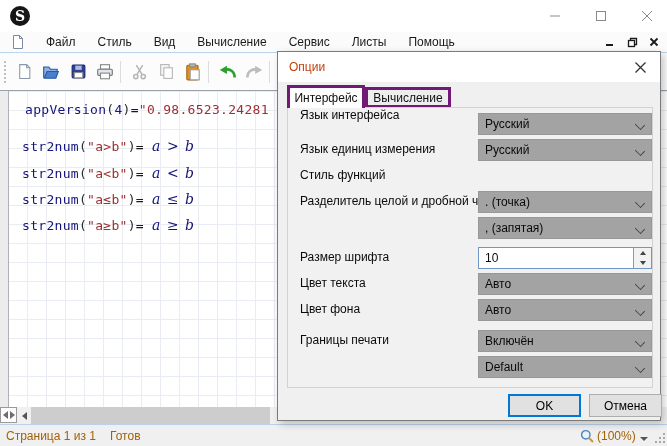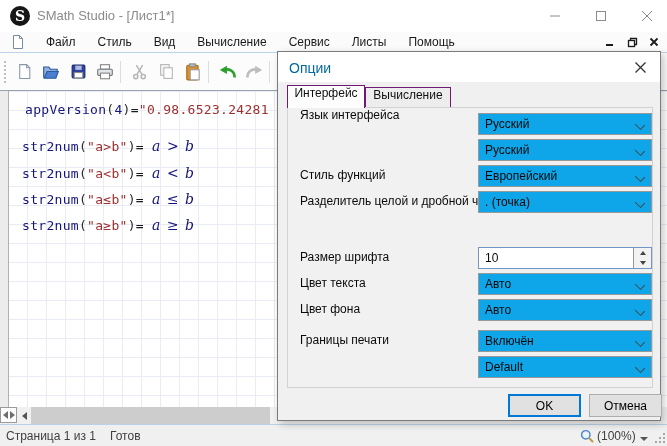--- a/index.html
+++ b/index.html
@@ -44,36 +44,36 @@
   #hscroll{left:0;top:407px;width:667px;height:17px;background:#f0f0f0;}
   .hs-split{left:0;top:0;width:17px;height:16px;background:#fdfdfd;border:1px solid #9a9a9a;
             box-sizing:border-box;display:flex;align-items:center;justify-content:center;gap:2px;}
   .tri{width:0;height:0;border-style:solid;}
   .tri-l{border-width:4px 5px 4px 0;border-color:transparent #6e6e6e transparent transparent;}
   .tri-r{border-width:4px 0 4px 5px;border-color:transparent transparent transparent #6e6e6e;}
   .hs-left{left:18px;top:0;width:13px;height:17px;display:flex;align-items:center;justify-content:center;background:#f0f0f0;}
   .hs-thumb{left:31px;top:0;width:239px;height:17px;background:#cdcdcd;}
   
   #statusbar{left:0;top:424px;width:667px;height:22px;background:#f0f0f0;border-top:1px solid #bad1e8;}
-  .sb-text{top:4px;color:#404040;}
+  .sb-text{top:4px;color:#a16207;}
   .sb-caret{width:0;height:0;border:4px solid transparent;border-top-color:#555;top:12px;}
   .sb-grip{right:2px;top:6px;width:12px;height:12px;}
   .sb-grip i{position:absolute;width:2px;height:2px;background:#a8a8a8;}
   
   #dialog{left:277px;top:51px;width:384px;height:370px;background:#f0f0f0;border:1px solid #7a7a7a;
           box-sizing:border-box;box-shadow:3px 3px 8px rgba(0,0,0,.22);}
   .dlg-titlebar{left:0;top:0;width:100%;height:30px;background:#fff;}
-  .dlg-title{left:11px;top:8px;font-size:14px;color:#0369a1;}
+  .dlg-title{left:11px;top:8px;font-size:12px;color:#c2410c;}
   .dlg-close{right:8px;top:5px;width:24px;height:20px;display:flex;align-items:center;justify-content:center;}
-  .tab{box-sizing:border-box;border:1px solid #701a75;display:flex;align-items:flex-start;justify-content:center;}
+  .tab{box-sizing:border-box;border:3px solid #701a75;display:flex;align-items:center;justify-content:center;}
   .tab-active{left:9px;top:33px;width:78px;height:23px;background:#fdfdfd;border-bottom:none;z-index:2;}
   .tab-idle{left:87px;top:35px;width:86px;height:21px;background:#ededed;}
   .tab-panel{left:9px;top:55px;width:366px;height:281px;background:#f1f1f1;border:1px solid #d2d2d2;box-sizing:border-box;}
   .row-label{left:22px;font-size:12px;color:#0a0a0a;}
-  .combo{left:200px;width:174px;height:22px;background:#0ea5e9;border:1px solid #989898;box-sizing:border-box;
+  .combo{left:200px;width:174px;height:22px;background:#a3a3a3;border:1px solid #989898;box-sizing:border-box;
          display:flex;align-items:center;}
   .combo-val{margin-left:6px;color:#0a0a0a;}
   .combo-chev{position:absolute;right:7px;top:7px;width:7px;height:7px;border-right:1.4px solid #444;
               border-bottom:1.4px solid #444;transform:rotate(45deg) scale(1,.8);transform-origin:center;}
   .spinner{left:200px;width:174px;height:22px;background:#fff;border:1px solid #6f96c5;box-sizing:border-box;
            display:flex;align-items:center;}
   .spin-btns{position:absolute;right:0;top:0;width:17px;height:20px;border-left:1px solid #989898;
              display:flex;flex-direction:column;}
   .spin-btn{flex:1;background:#f2f2f2;display:flex;align-items:center;justify-content:center;}
   .tri-up{border-width:0 3.5px 4px 3.5px;border-color:transparent transparent #444 transparent;}
@@ -81,21 +81,20 @@
   .btn{top:342px;width:73px;height:23px;box-sizing:border-box;background:#e1e1e1;
        display:flex;align-items:center;justify-content:center;font-size:12px;color:#000;}
   .btn-ok{left:230px;border:2px solid #0078d7;}
   .btn-cancel{left:311px;border:1px solid #adadad;}
 </style>
 </head>
 <body>
 
 <div id="titlebar" class="abs">
   <div class="abs app-logo">S</div>
-  <div class="abs app-title">SMath Studio - [Лист1*]</div>
   <div class="abs win-btn" style="left:540px">
     <svg width="12" height="12" viewBox="0 0 12 12">
         <line x1="1" y1="6" x2="11" y2="6" stroke="#8a8a8a" stroke-width="1"></line>
       </svg>
   </div>
   <div class="abs win-btn" style="left:586px">
     <svg width="12" height="12" viewBox="0 0 12 12">
         <rect x="1.5" y="1.5" width="9" height="9" fill="none" stroke="#8a8a8a" stroke-width="1"></rect>
       </svg>
   </div>
@@ -277,37 +276,38 @@
     <span>Вычисление</span>
   </div>
   <div class="abs tab-panel"></div>
 
   <span class="abs row-label" style="top:56px">Язык интерфейса</span>
   <div class="abs combo" style="top:61px">
     <span class="combo-val">Русский</span>
     <span class="combo-chev"></span>
   </div>
 
+  <span class="abs row-label" style="top:90px">Язык единиц измерения</span>
   <div class="abs combo" style="top:87px">
     <span class="combo-val">Русский</span>
     <span class="combo-chev"></span>
   </div>
 
   <span class="abs row-label" style="top:116px">Стиль функций</span>
-  <div class="abs combo" style="top:113px">
-    <span class="combo-val">Европейский</span>
-    <span class="combo-chev"></span>
-  </div>
 
   <span class="abs row-label" style="top:142px">Разделитель целой и дробной части</span>
   <div class="abs combo" style="top:139px">
     <span class="combo-val">. (точка)</span>
     <span class="combo-chev"></span>
   </div>
 
+  <div class="abs combo" style="top:165px">
+    <span class="combo-val">, (запятая)</span>
+    <span class="combo-chev"></span>
+  </div>
 
   <span class="abs row-label" style="top:198px">Размер шрифта</span>
   <div class="abs spinner" style="top:195px">
     <span class="combo-val">10</span>
     <span class="spin-btns">
       <span class="spin-btn">
           <span class="tri tri-up"></span>
         </span>
       <span class="spin-btn">
           <span class="tri tri-dn"></span>

